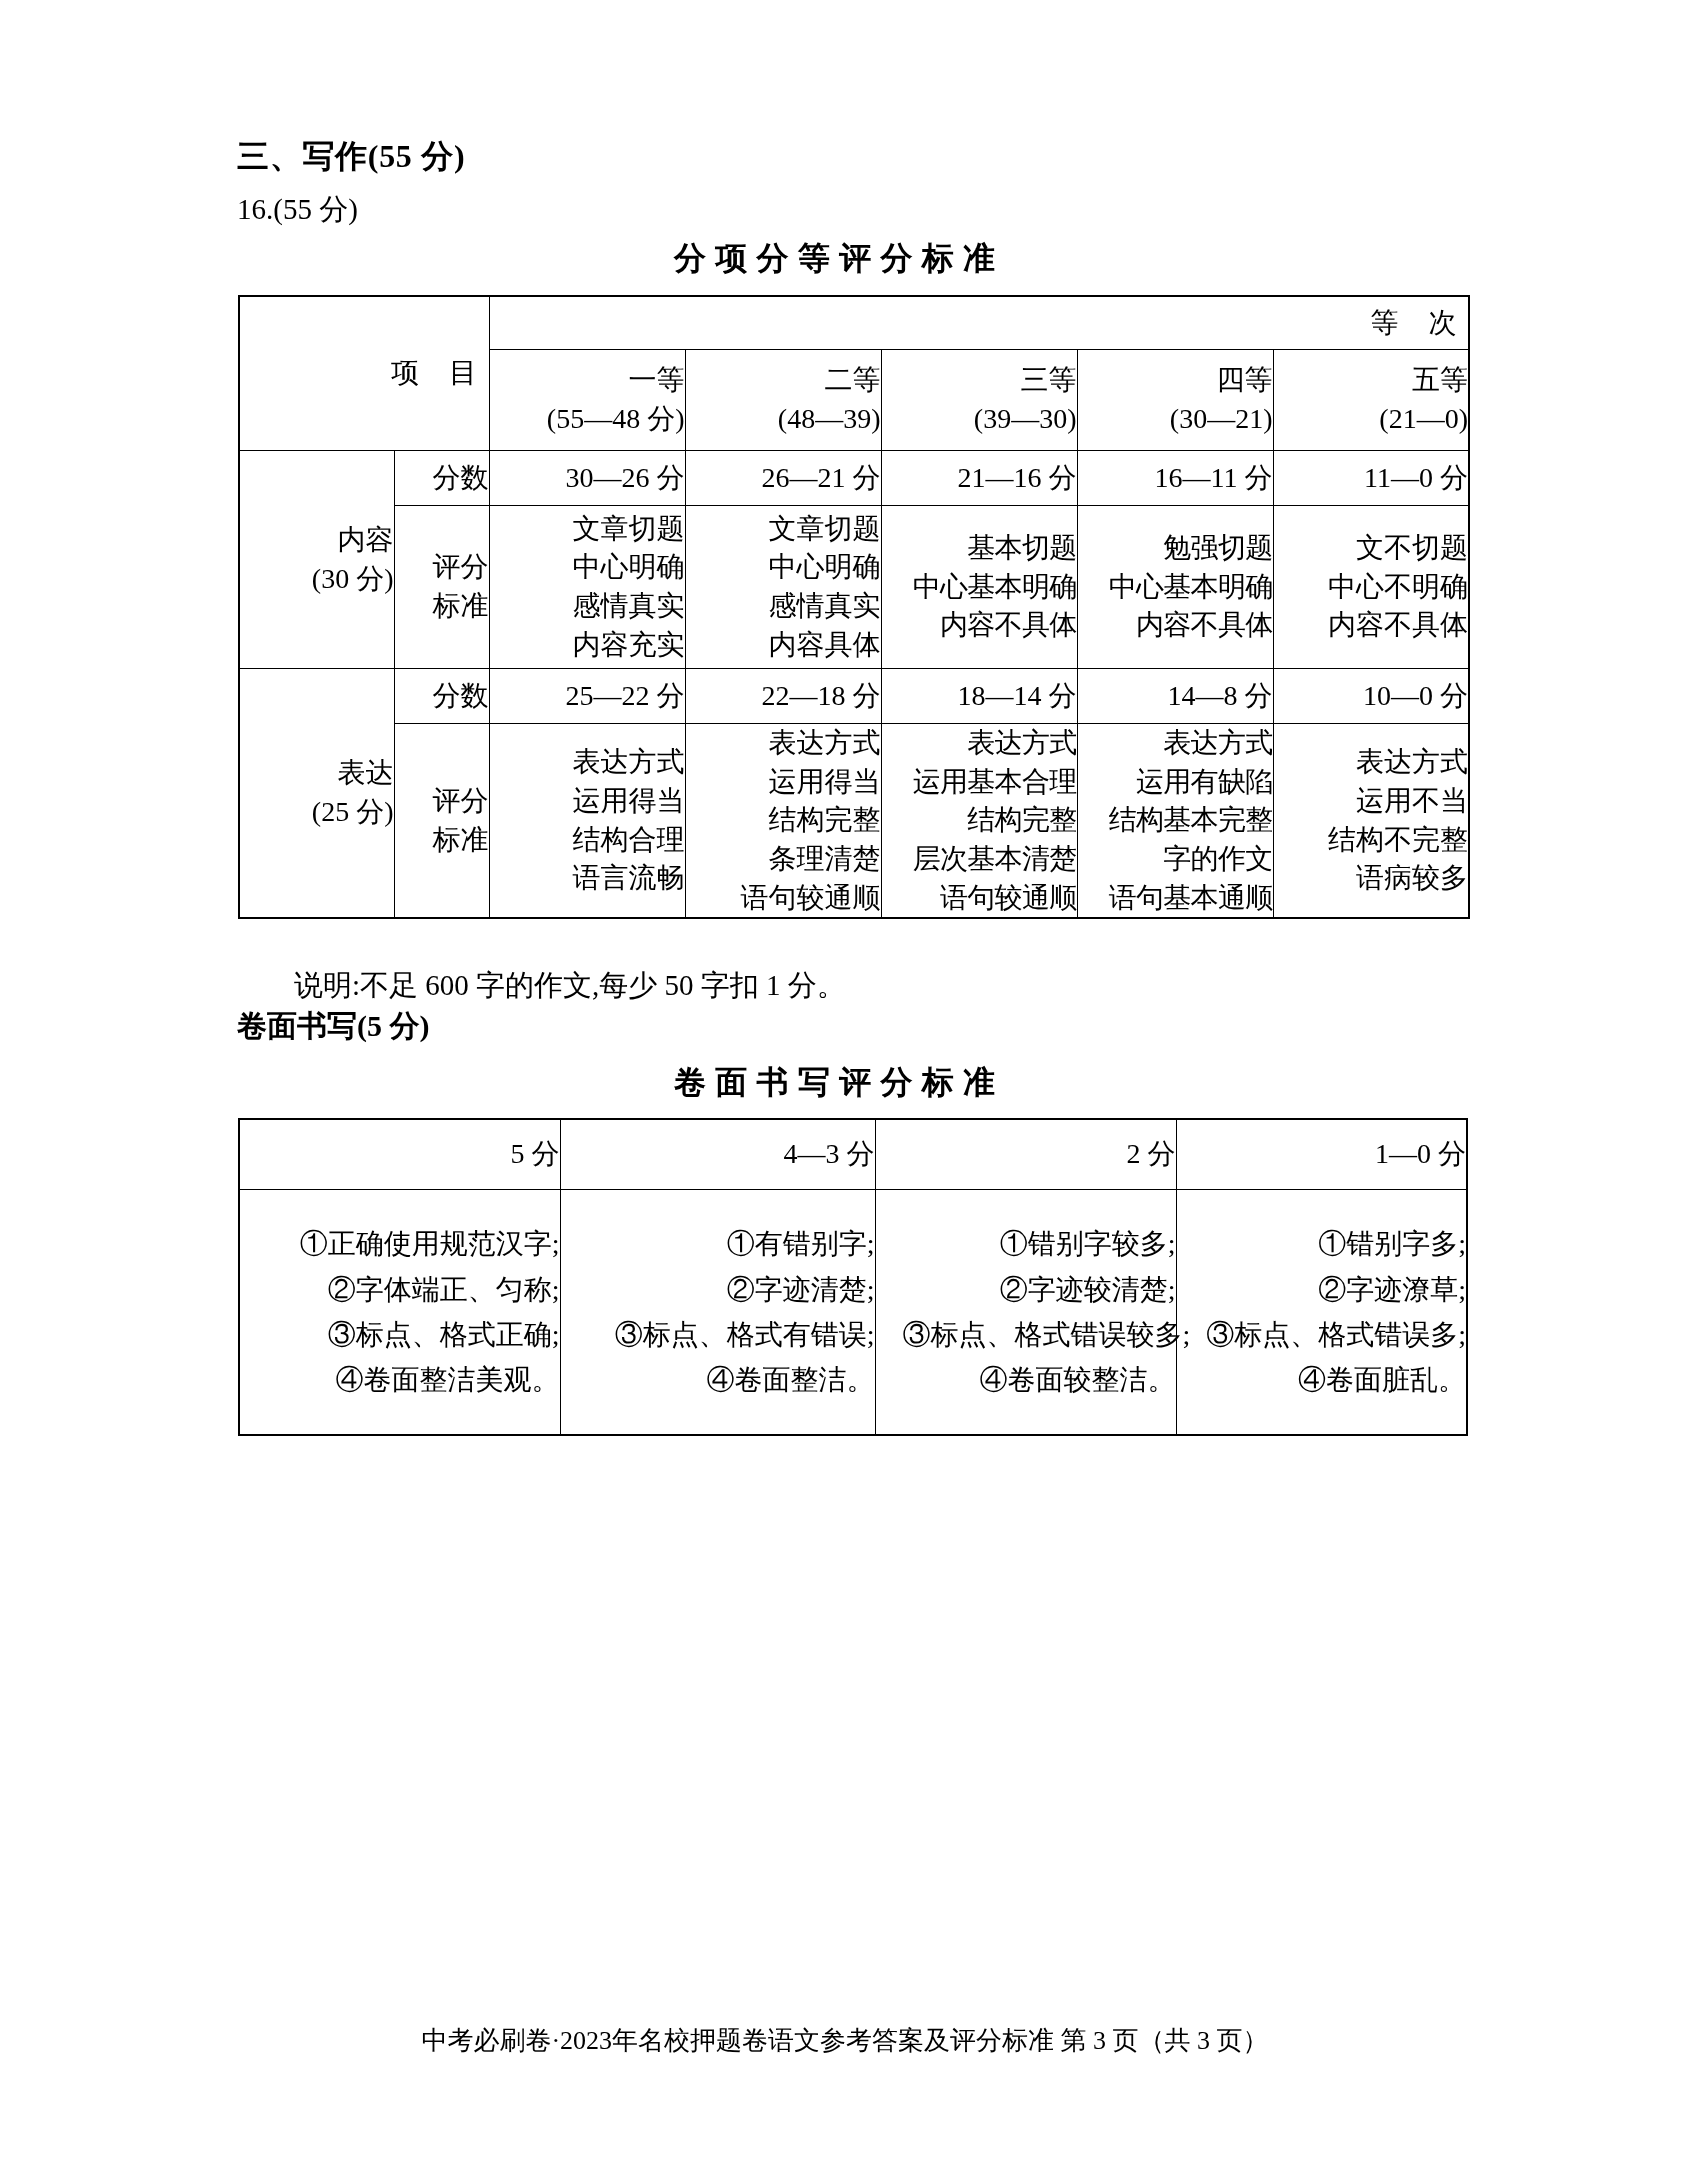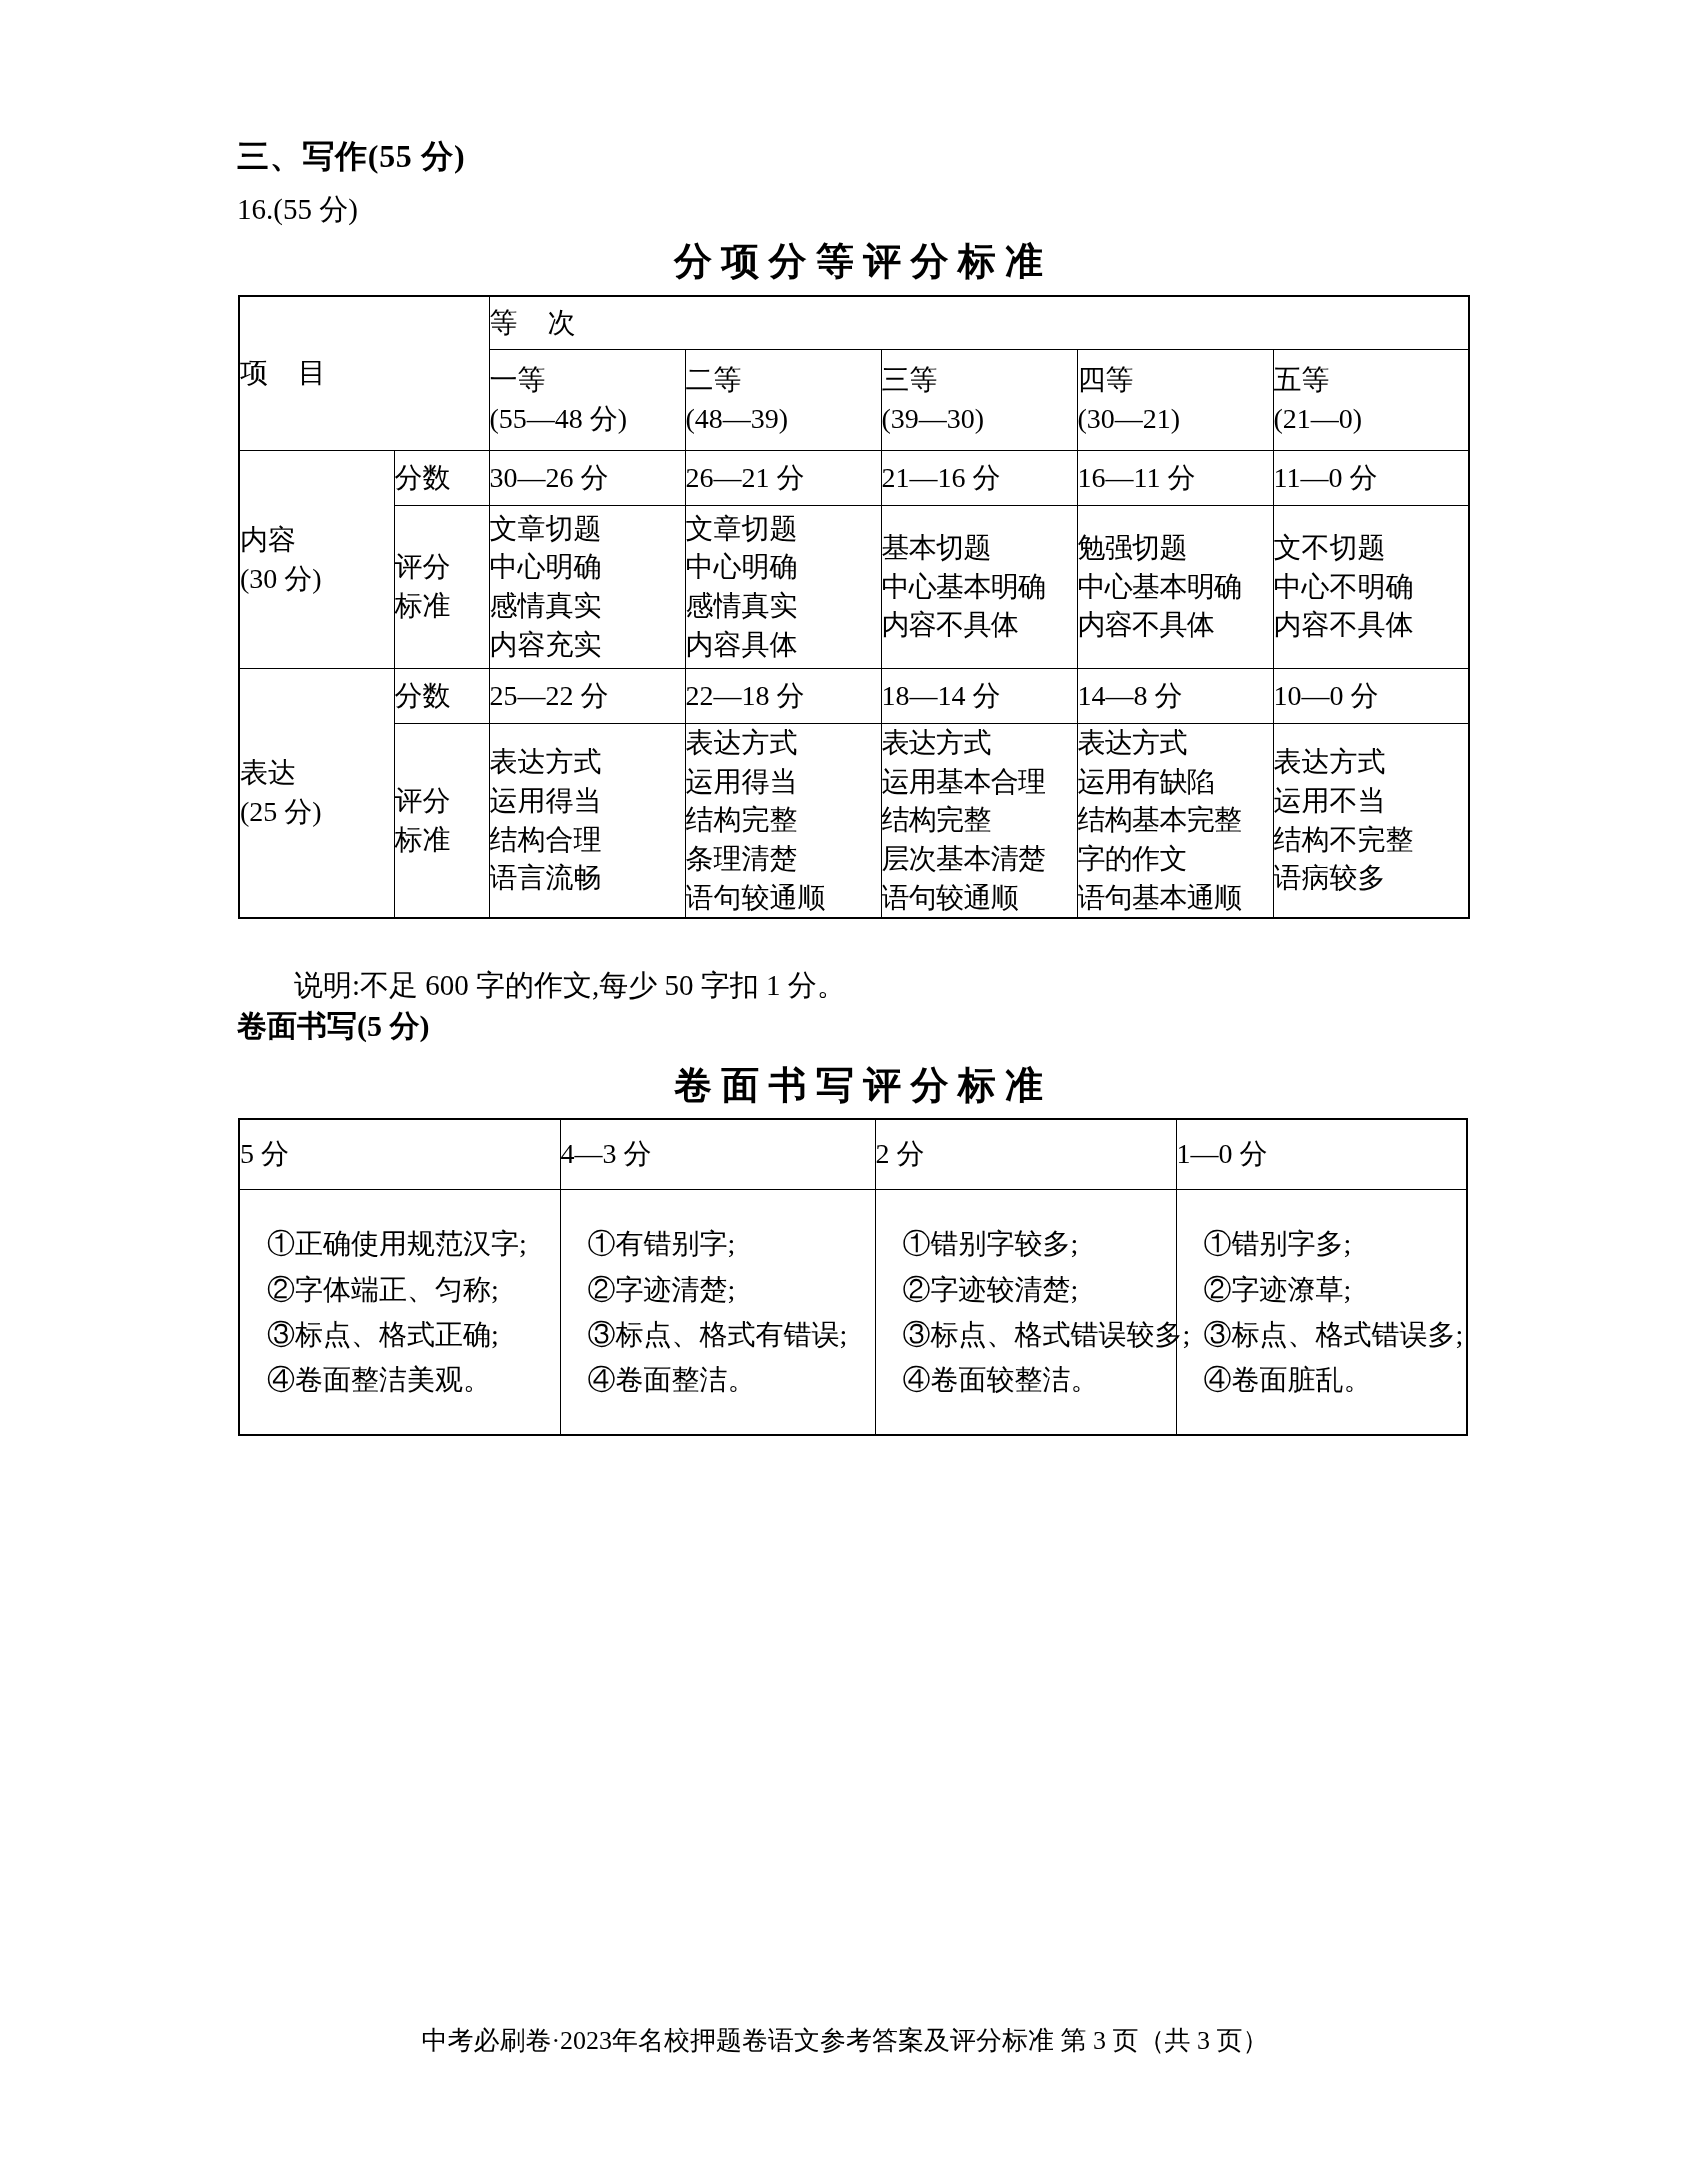--- a/index.html
+++ b/index.html
@@ -39,21 +39,21 @@
     position: absolute;
     left: 237px;
     top: 195px;
     font-size: 29px;
     line-height: 1;
     white-space: nowrap;
   }
 
   .table-title {
     position: absolute;
-    font-size: 38px;
+    font-size: 32px;
     font-weight: bold;
     letter-spacing: 9.3px;
     line-height: 1;
     white-space: nowrap;
   }
   #title1 { left: 674px; top: 242px; }
   #title2 { left: 674px; top: 1066px; }
 
   .sub-heading {
     position: absolute;
@@ -87,21 +87,21 @@
 
   
   table.grid {
     position: absolute;
     border-collapse: collapse;
     table-layout: fixed;
     background: #fff;
   }
   table.grid td {
     border: 1.4px solid #000;
-    text-align: left;
+    text-align: right;
     vertical-align: middle;
     padding: 0;
     font-size: 27px;
     line-height: 1.38;
   }
   table.grid {
     border: 2.2px solid #000;
   }
 
   

